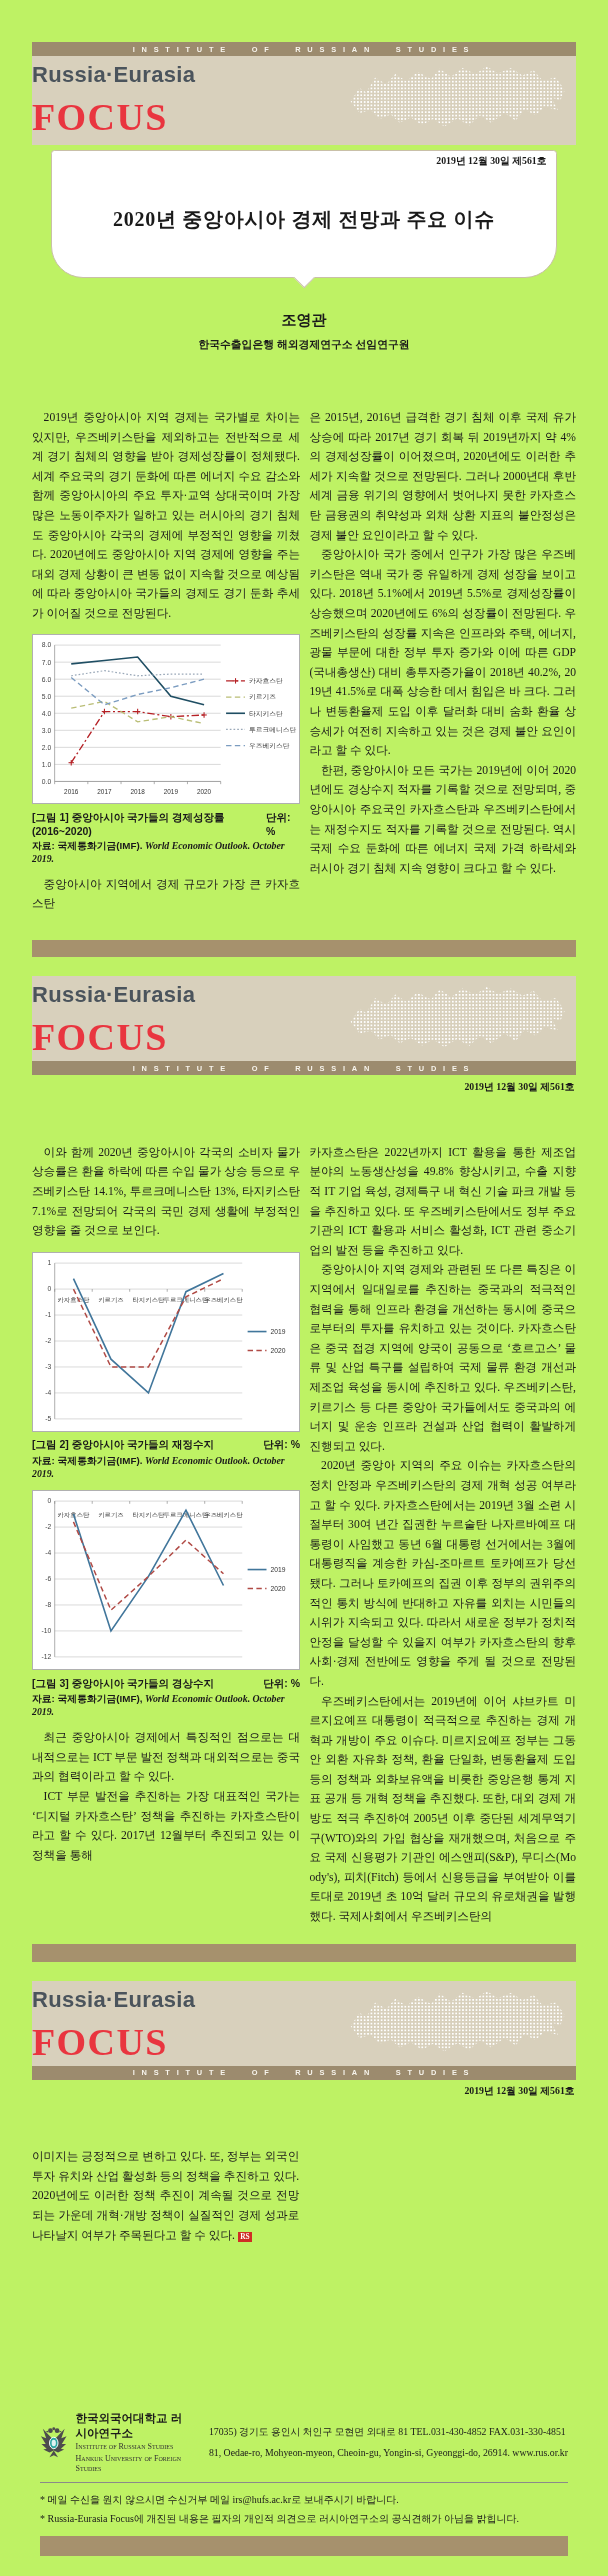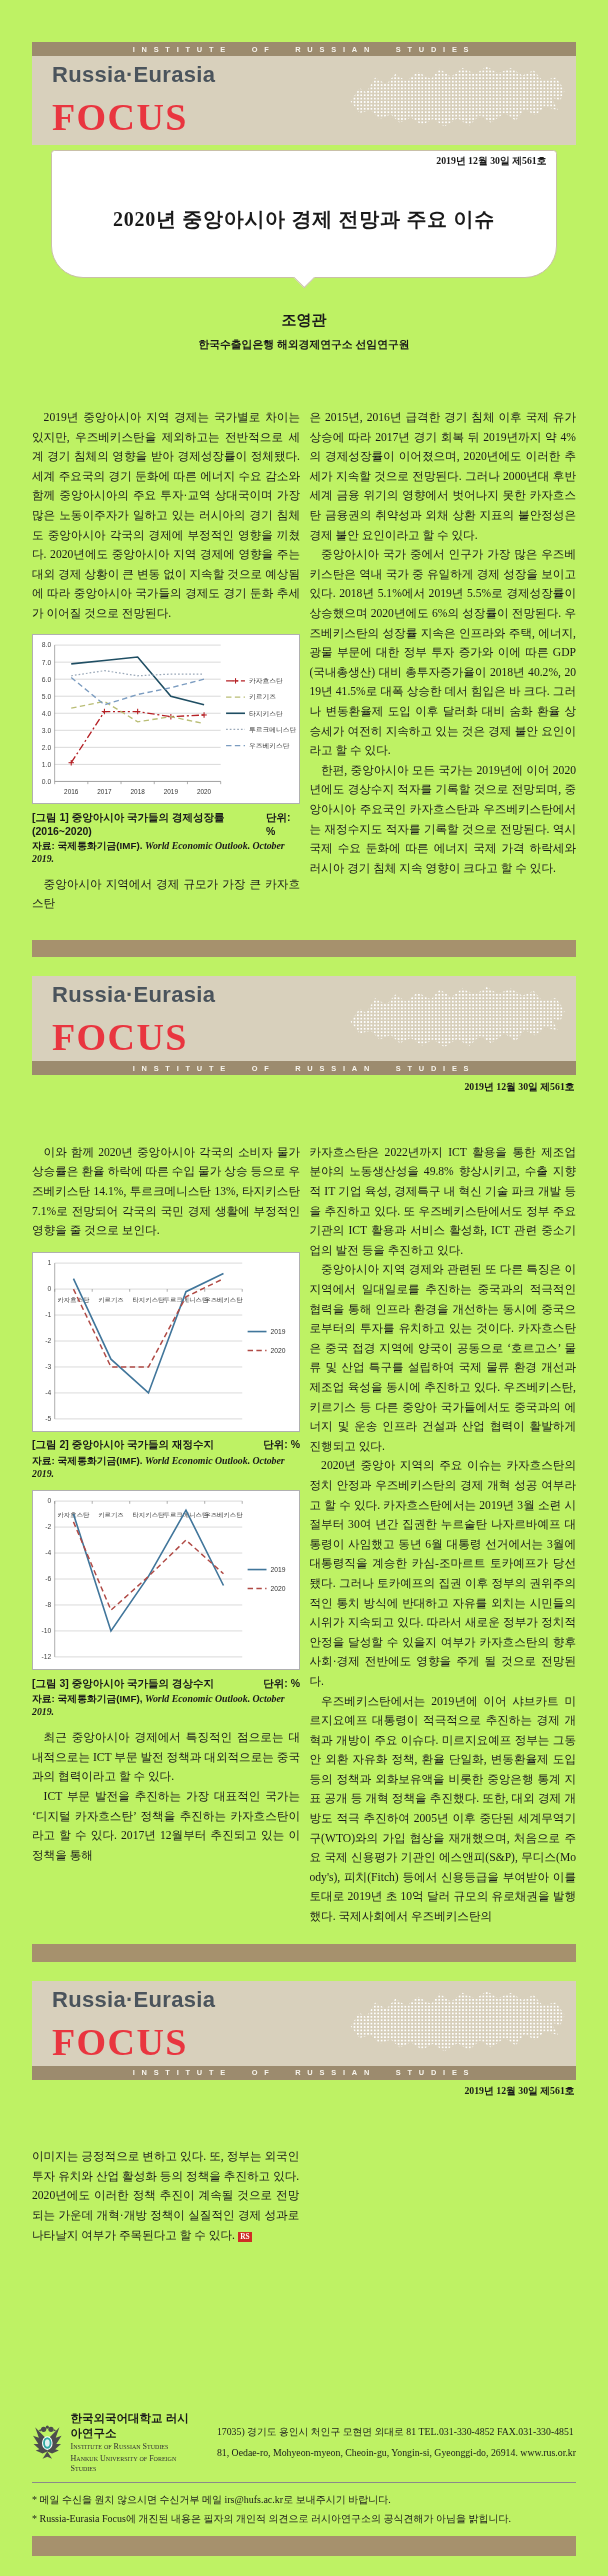--- a/index.html
+++ b/index.html
@@ -6,21 +6,21 @@
   body{font-family:"Liberation Serif","DejaVu Serif",serif;color:#1a1a1a;}
   .doc{position:relative;width:608px;height:2576px;margin:0 auto;background:#bef264;overflow:hidden;}
   .page{padding:0 32px;}
   .page1{padding-top:42px;}
   
   .masthead{position:relative;}
   .inst-bar{height:14px;background:var(--bar-tan,#9c8b6e);display:flex;align-items:center;justify-content:center;}
   .inst-bar span{color:#f7f4ec;font-family:"Liberation Sans","DejaVu Sans",sans-serif;font-weight:bold;font-size:7.4px;letter-spacing:6.8px;word-spacing:10.8px;white-space:nowrap;}
   .mast-body{position:relative;height:89px;background:var(--banner-beige,#d8d0bc);overflow:hidden;}
   .mast-body.short{height:85px;}
-  .logo{position:absolute;left:20px;top:8px;line-height:1;}
+  .logo{position:absolute;left:0;top:8px;line-height:1;}
   .logo-top{font-family:"Liberation Sans","DejaVu Sans",sans-serif;font-weight:bold;font-size:22px;color:var(--logo-gray,#4b545c);letter-spacing:0.3px;}
   .logo-bottom{font-family:"Liberation Serif","DejaVu Serif",serif;font-weight:bold;font-size:38px;color:var(--focus-red,#e9353f);letter-spacing:1.4px;margin-top:12px;}
   .map{position:absolute;right:6.8px;top:6.8px;width:223px;height:74px;
     background-image:radial-gradient(circle,#ffffff 0.8px,rgba(255,255,255,0) 0.9px);
     background-size:3.4px 3.4px;
     clip-path:polygon(2% 52%,6% 34%,9% 40%,13% 20%,18% 29%,22% 15%,27% 25%,32% 12%,38% 22%,42% 8%,47% 19%,52% 7%,58% 15%,63% 5%,68% 14%,74% 7%,79% 17%,84% 10%,88% 24%,94% 20%,98% 37%,96% 51%,92% 47%,95% 64%,89% 59%,85% 71%,80% 63%,76% 78%,71% 68%,65% 81%,60% 71%,55% 85%,50% 75%,44% 86%,39% 76%,34% 84%,29% 74%,24% 81%,20% 70%,15% 76%,11% 64%,6% 68%);}
   .issue-date-line{text-align:right;font-weight:bold;font-size:9.8px;margin:5.4px 1.4px 16px;}
   
   .title-box{position:relative;margin:5.4px 19px 0;border:1.7px solid #c9c0a8;border-radius:3.4px 3.4px 32px 32px;min-height:126px;background:#fff;}
   .issue-date{position:absolute;top:4px;right:9.5px;font-weight:bold;font-size:9.8px;}
@@ -42,21 +42,21 @@
   .src-row{margin-top:2.7px;font-size:9.8px;}
   .src-label{font-family:"Liberation Sans","DejaVu Sans",sans-serif;font-weight:bold;}
   .src-work{font-style:italic;font-weight:bold;}
   
   .end-bar{height:17.6px;background:var(--end-bar-tan,#a6916d);margin-top:26px;}
   .page2 .end-bar,.page3 .end-bar{margin-top:17.6px;}
   .page2,.page3{margin-top:19px;}
   
   .end-mark{display:inline-block;background:#cf2e26;color:#fff;font-size:7.4px;font-weight:bold;line-height:1.15;padding:0.7px 2px;margin-left:3.4px;vertical-align:baseline;}
   
-  .doc-footer{position:absolute;left:0;right:0;bottom:20px;padding:0 32px;}
+  .doc-footer{position:absolute;left:0;right:0;bottom:20px;padding:0 40px;}
   .footer-top{display:flex;align-items:center;gap:8px;}
   .org{line-height:1.25;}
   .org-kr{font-family:"Liberation Sans","DejaVu Sans",sans-serif;font-weight:bold;font-size:11.5px;}
   .org-en{font-variant:small-caps;font-size:8px;color:#333;margin-top:2px;}
   .addr{margin-left:9.5px;font-size:9.8px;line-height:2.1;white-space:nowrap;}
   .footer-rule{border:none;border-top:1.4px solid #8a8a8a;margin:8px 0 6.8px;}
   .note{font-size:10px;line-height:1.9;}
   .footer-bar{height:20px;background:var(--end-bar-tan,#a6916d);margin-top:8px;}
 </style>
 </head>
@@ -336,21 +336,21 @@
         <path d="M29 52 L20 66 L29 62 L38 66 Z" fill="#4d4d4d"></path>
         <ellipse cx="29" cy="36" rx="9" ry="12" fill="#2fa8a2" stroke="#fff" stroke-width="2"></ellipse>
         <ellipse cx="29" cy="36" rx="4.5" ry="7" fill="#ffffff" opacity="0.85"></ellipse>
       </svg>
       <div class="org">
         <div class="org-kr">한국외국어대학교 러시아연구소</div>
         <div class="org-en">Institute of Russian Studies</div>
         <div class="org-en">Hankuk University of Foreign Studies</div>
       </div>
       <div class="addr">
-        <div>17035) 경기도 용인시 처인구 모현면 외대로 81   TEL.031-330-4852   FAX.031-330-4851</div>
+        <div>17035) 경기도 용인시 처인구 모현면 외대로 81   TEL.031-430-4852   FAX.031-330-4851</div>
         <div>81, Oedae-ro, Mohyeon-myeon, Cheoin-gu, Yongin-si, Gyeonggi-do, 26914.  www.rus.or.kr</div>
       </div>
     </div>
     <hr class="footer-rule">
     <div class="note">* 메일 수신을 원치 않으시면 수신거부 메일 irs@hufs.ac.kr로 보내주시기 바랍니다.</div>
     <div class="note">* Russia-Eurasia Focus에 개진된 내용은 필자의 개인적 의견으로 러시아연구소의 공식견해가 아님을 밝힙니다.</div>
     <div class="footer-bar"></div>
   </footer>
 
 </div>

